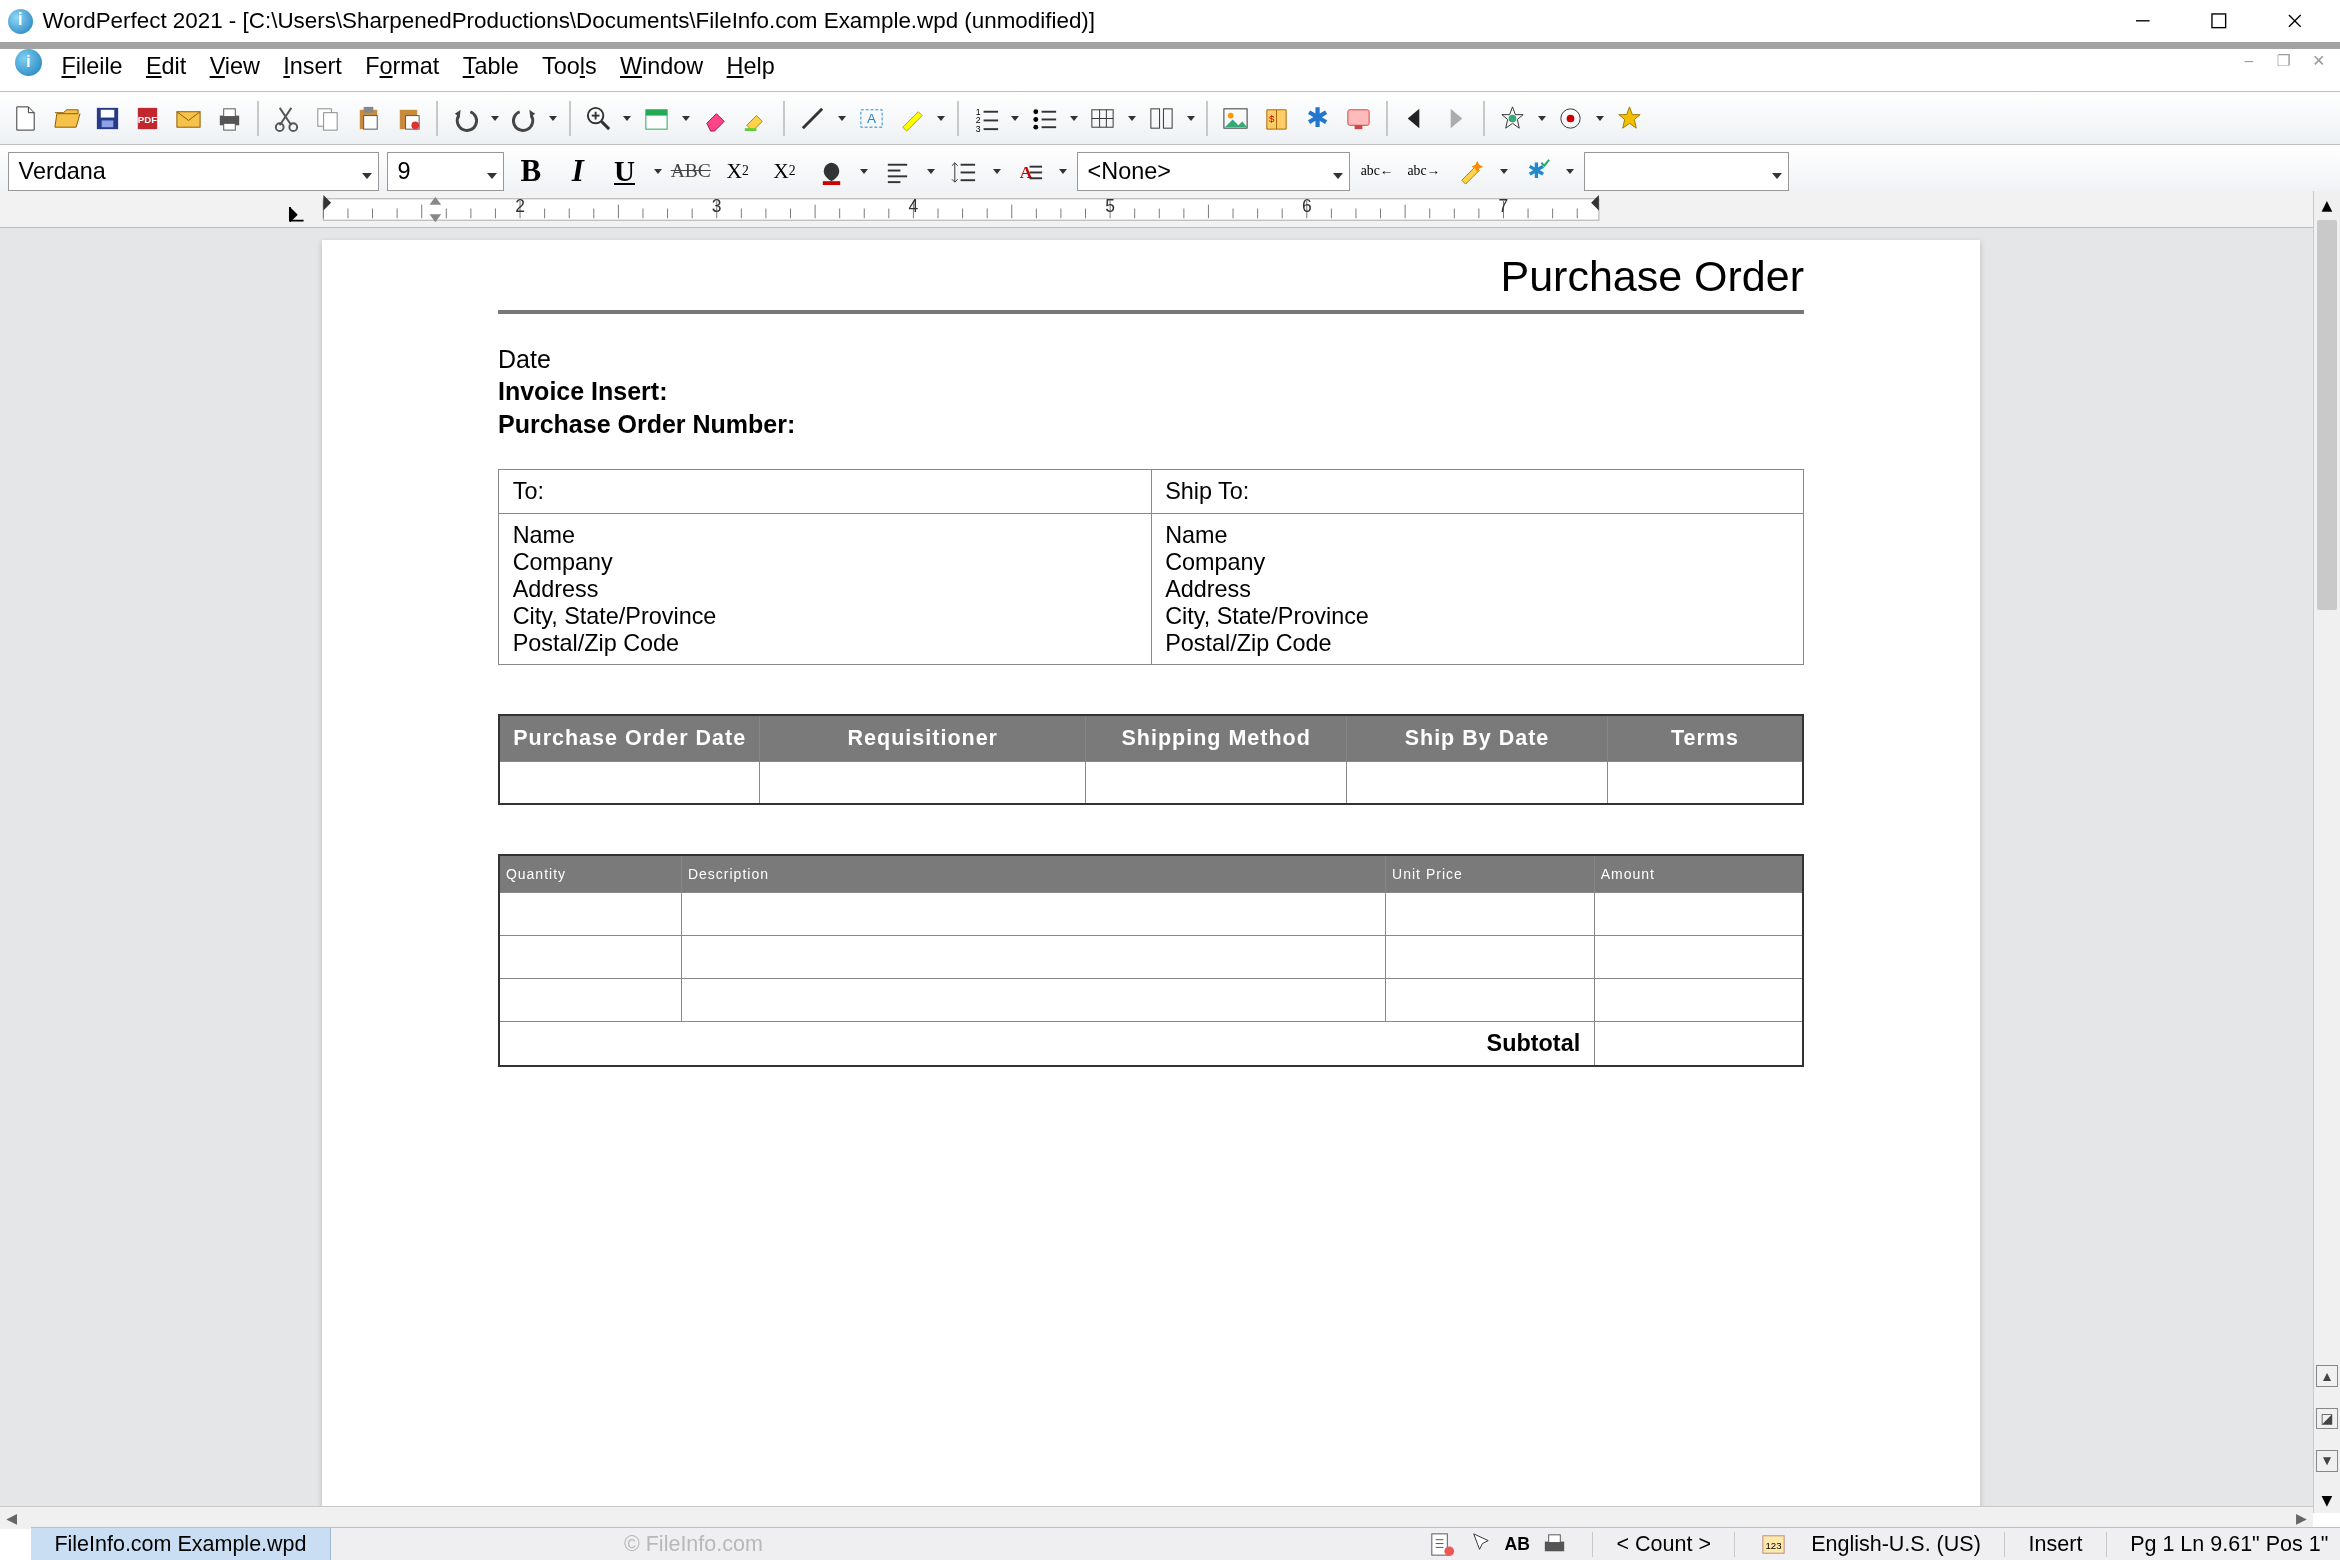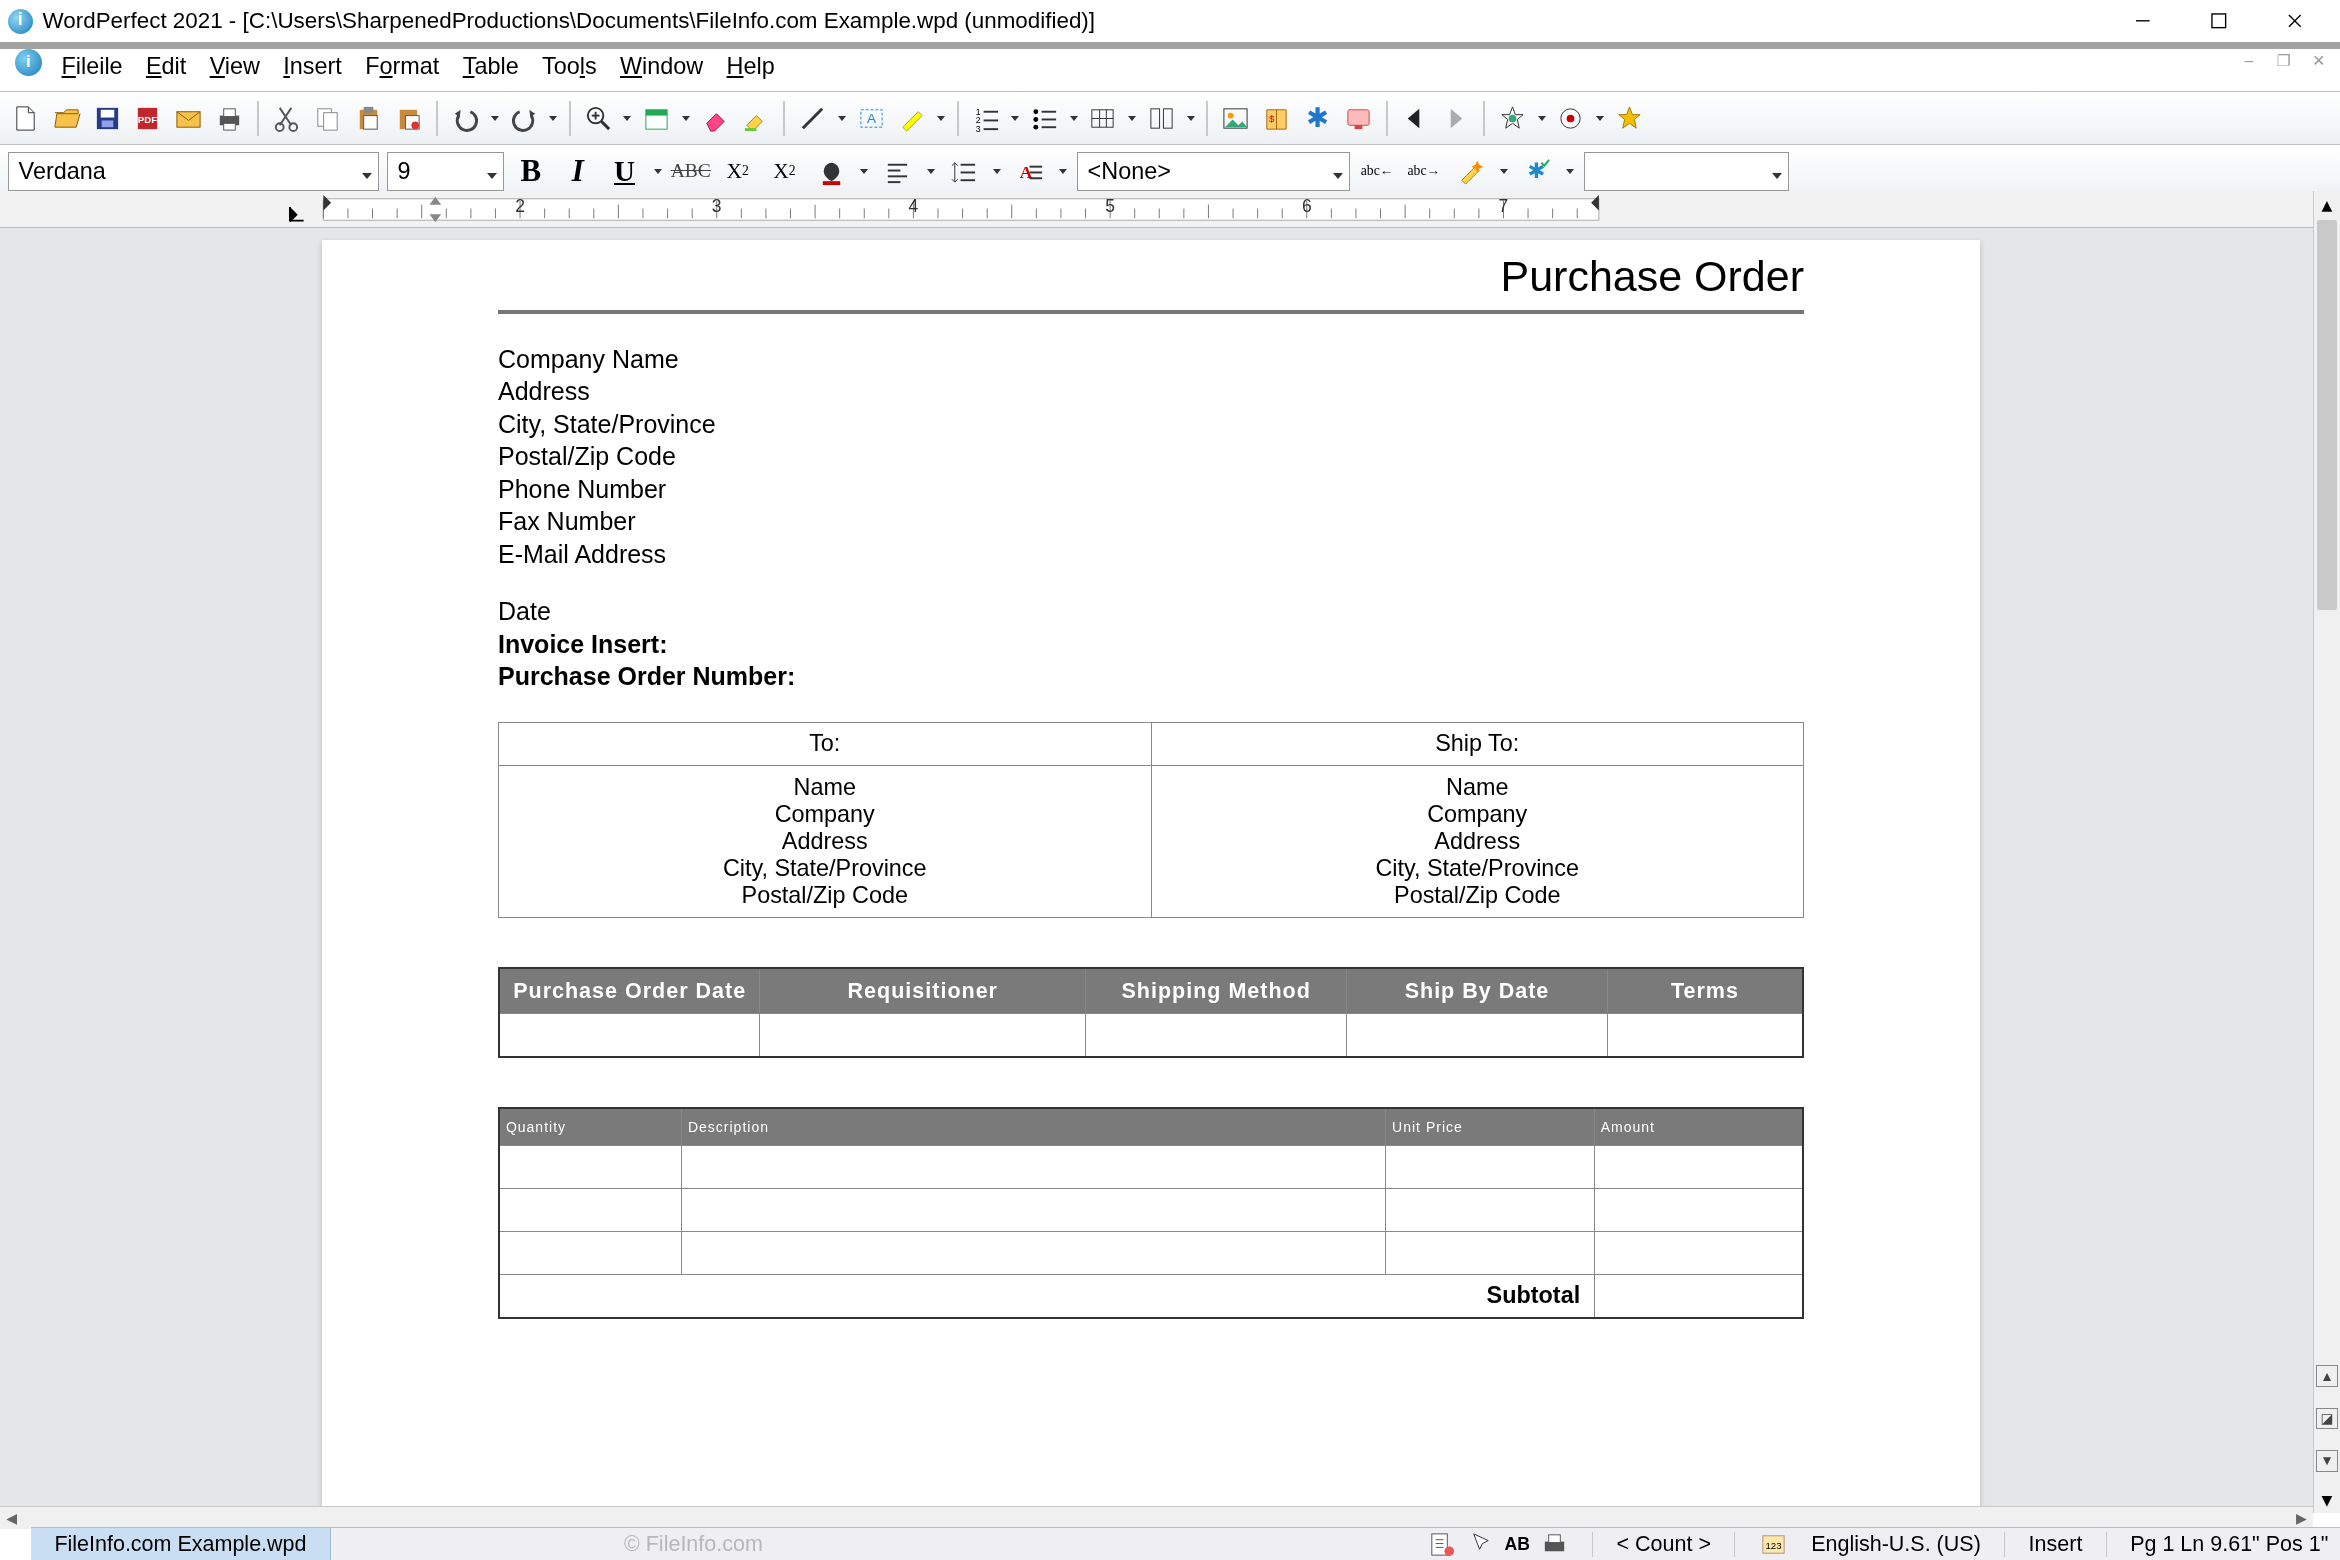--- a/index.html
+++ b/index.html
@@ -47,21 +47,21 @@
 .page{position:absolute;left:322px;top:49px;width:1658px;bottom:0;background:#fff;box-shadow:0 2px 5.9px rgba(0,0,0,0.2);}
 .page-content{position:absolute;left:176px;right:176px;top:11.7px;bottom:0;}
 
 
 .doc{font-family:Verdana,Geneva,sans-serif;color:#000;}
 .doc .title{font-size:43px;text-align:right;margin-bottom:9px;}
 .doc hr{border:none;border-top:4.9px solid #777;margin-bottom:29px;}
 .doc .addr{font-size:25px;line-height:1.3;}
 .doc .bold{font-weight:700;}
 .tbl{width:100%;border-collapse:collapse;margin-top:29px;font-size:23.4px;}
-.tbl td,.tbl th{border:1px solid #888;padding:7.8px 13.7px;text-align:center;vertical-align:top;}
+.tbl td,.tbl th{border:1px solid #888;padding:7.8px 13.7px;text-align:left;vertical-align:top;}
 .tbl2 th{background:#7a7a7a;color:#fff;text-align:center;font-weight:700;letter-spacing:1px;font-size:21.5px;padding:9.8px 5.9px;}
 .tbl2 td{height:43px;}
 .tbl3 th{background:#7a7a7a;color:#fff;text-align:left;font-weight:400;letter-spacing:1px;font-size:14px;padding:9.8px 5.9px;}
 .tbl3 td{height:43px;}
 .subrow td{text-align:right;font-weight:700;}
 
 
 .vscroll{position:absolute;right:0;top:191px;bottom:47px;width:27px;background:#f0f0f0;border-left:1px solid #c9c9c9;}
 .vscroll .up,.vscroll .down{height:27px;display:flex;align-items:center;justify-content:center;}
 .vscroll .thumb{position:absolute;left:2.9px;right:2.9px;top:29px;height:390px;background:#c9c9c9;border-radius:2px;}
@@ -513,29 +513,20 @@
         <path d="M115 6 l6 8 h-12 z" fill="#888"></path>
         <path d="M115 32 l6 -8 h-12 z" fill="#888"></path>
       </svg>
     </div>
   </div>
 
   <div class="page">
     <div class="page-content doc">
       <div class="title">Purchase Order</div>
       <hr>
-      <div class="addr">
-        <div>Company Name</div>
-        <div>Address</div>
-        <div>City, State/Province</div>
-        <div>Postal/Zip Code</div>
-        <div>Phone Number</div>
-        <div>Fax Number</div>
-        <div>E-Mail Address</div>
-      </div>
       <div class="addr" style="margin-top:25px">
         <div>Date</div>
         <div class="bold">Invoice Insert:</div>
         <div class="bold">Purchase Order Number:</div>
       </div>
 
       <table class="tbl">
         <tbody>
             <tr>
               <td style="width:50%">To:</td>

